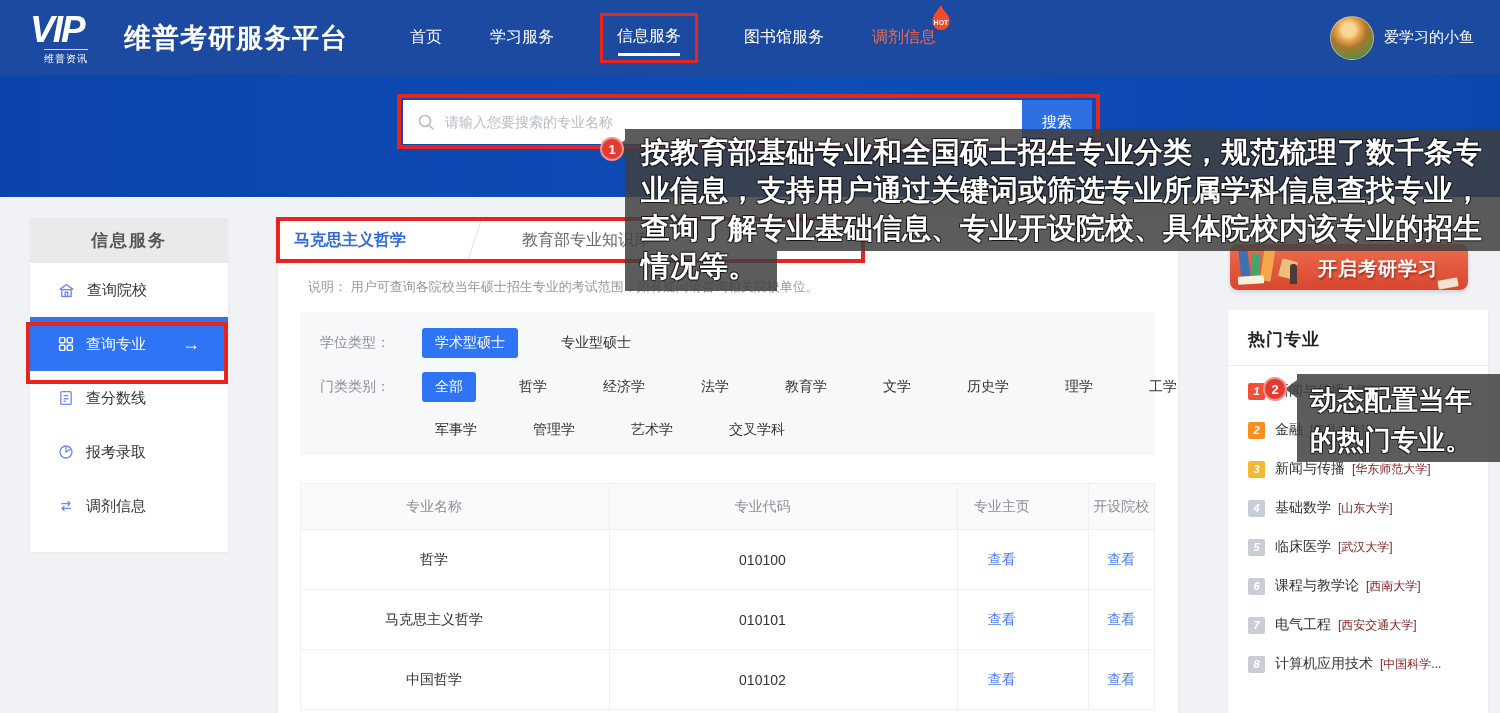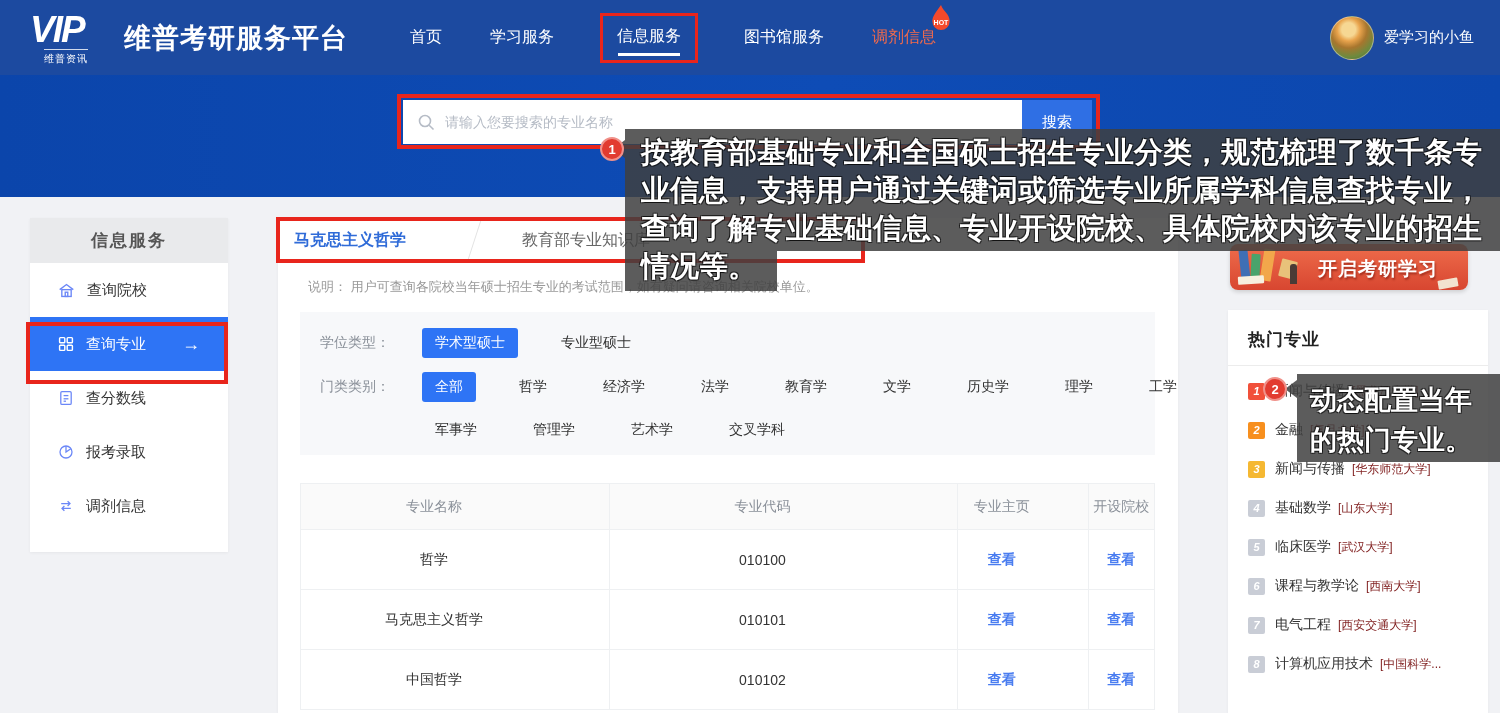--- a/index.html
+++ b/index.html
@@ -65,21 +65,21 @@
   .chip.on{background:var(--accent_blue);color:#fff;border-radius:3px;}
   .f-spacer{width:72px;flex:0 0 auto;}
 
   .table{position:absolute;left:22px;top:265px;width:855px;border:1px solid #eef0f2;border-bottom:none;}
   .tr{display:flex;height:60px;border-bottom:1px solid #eef0f2;gap:42px;}
   .tr.head{height:46px;background:#fafafa;color:#8a9099;}
   .td{display:flex;align-items:center;justify-content:center;font-size:14px;color:#333;border-left:1px solid #eef0f2;}
   .td:first-child{border-left:none;}
   .tr.head .td{color:#8a9099;}
   .c1{width:36.6%;} .c2{width:42.1%;} .c3{width:12.2%;} .c4{width:9.1%;}
-  .view-link{color:var(--link_blue);cursor:pointer;font-weight:bold;}
+  .view-link{color:var(--link_blue);cursor:pointer;}
 
   
   .banner{left:1230px;top:244px;width:238px;height:46px;border-radius:8px;background:linear-gradient(180deg,#ef6d4c,#d84630);z-index:2;cursor:pointer;overflow:hidden;box-shadow:0 2px 4px rgba(0,0,0,.15);padding-left:29px;}
   .banner-text{position:absolute;left:88px;top:12px;color:#fff;font-size:19px;font-weight:bold;text-shadow:1px 2px 2px rgba(120,20,10,.6);letter-spacing:1px;white-space:nowrap;}
   .bk{position:absolute;border-radius:1px;}
   .bk1{left:10px;top:6px;width:9px;height:30px;background:#3f6fb5;transform:rotate(-6deg);}
   .bk2{left:21px;top:10px;width:9px;height:26px;background:#49a36b;transform:rotate(3deg);}
   .bk3{left:32px;top:5px;width:11px;height:32px;background:#f2a74b;transform:rotate(9deg);}
   .bk4{left:50px;top:16px;width:16px;height:18px;background:#e8c27a;transform:rotate(14deg);}
   .bk5{left:8px;top:32px;width:26px;height:8px;background:#f7f0df;transform:rotate(-4deg);}

